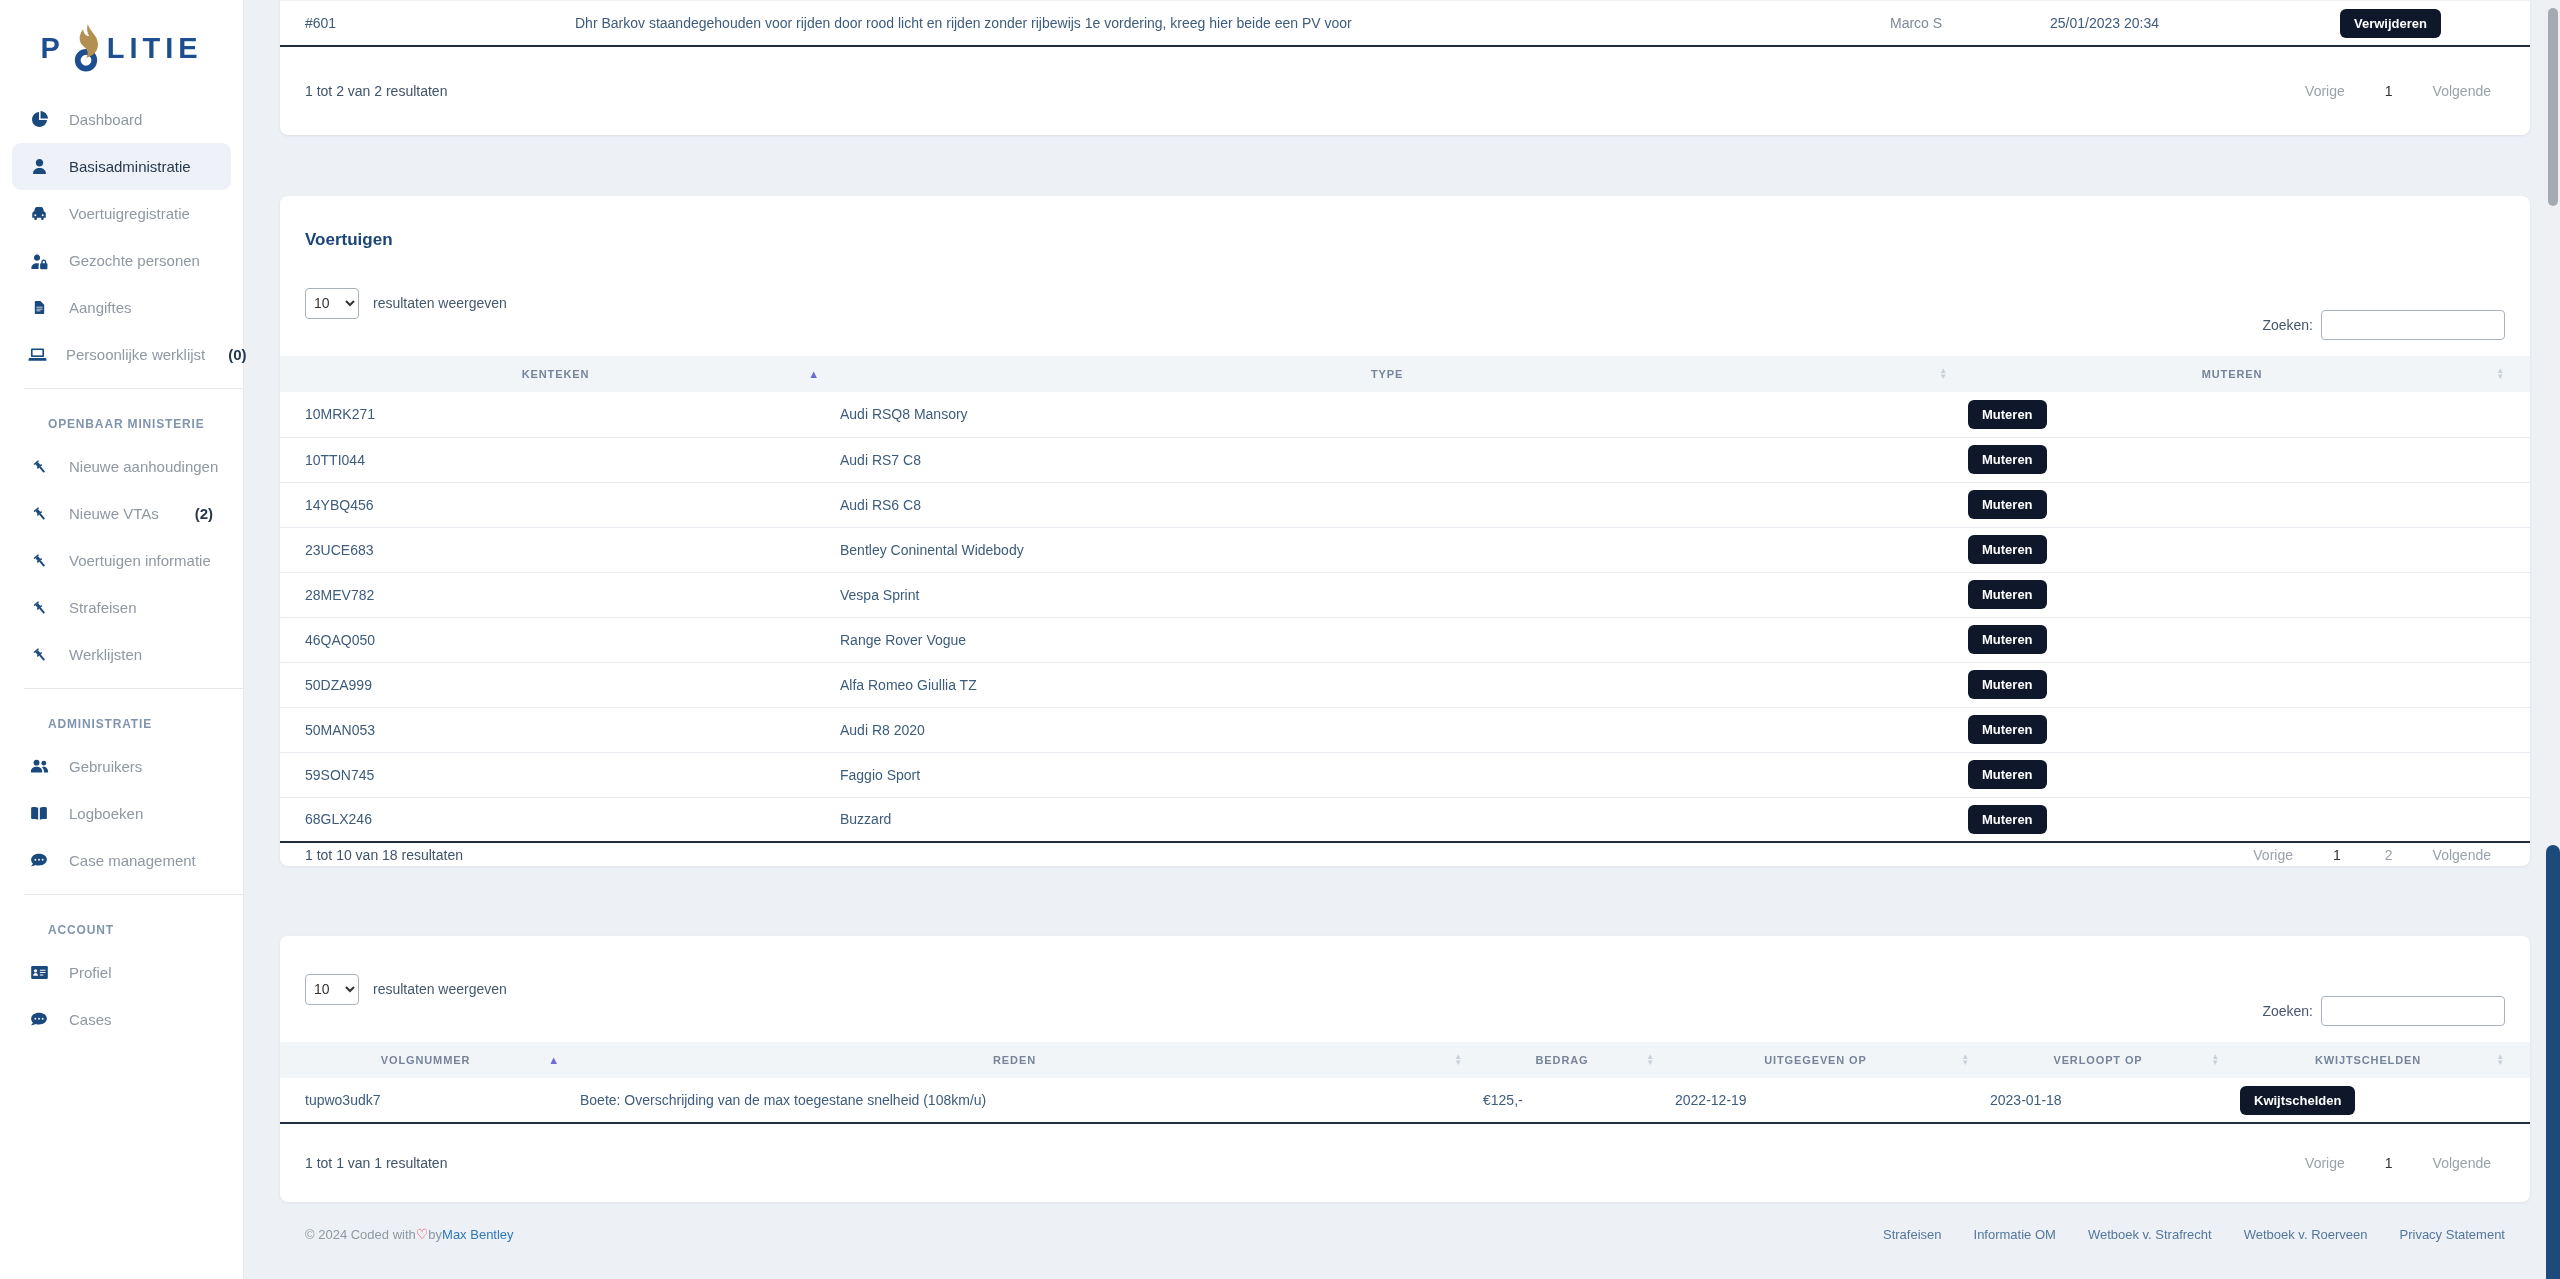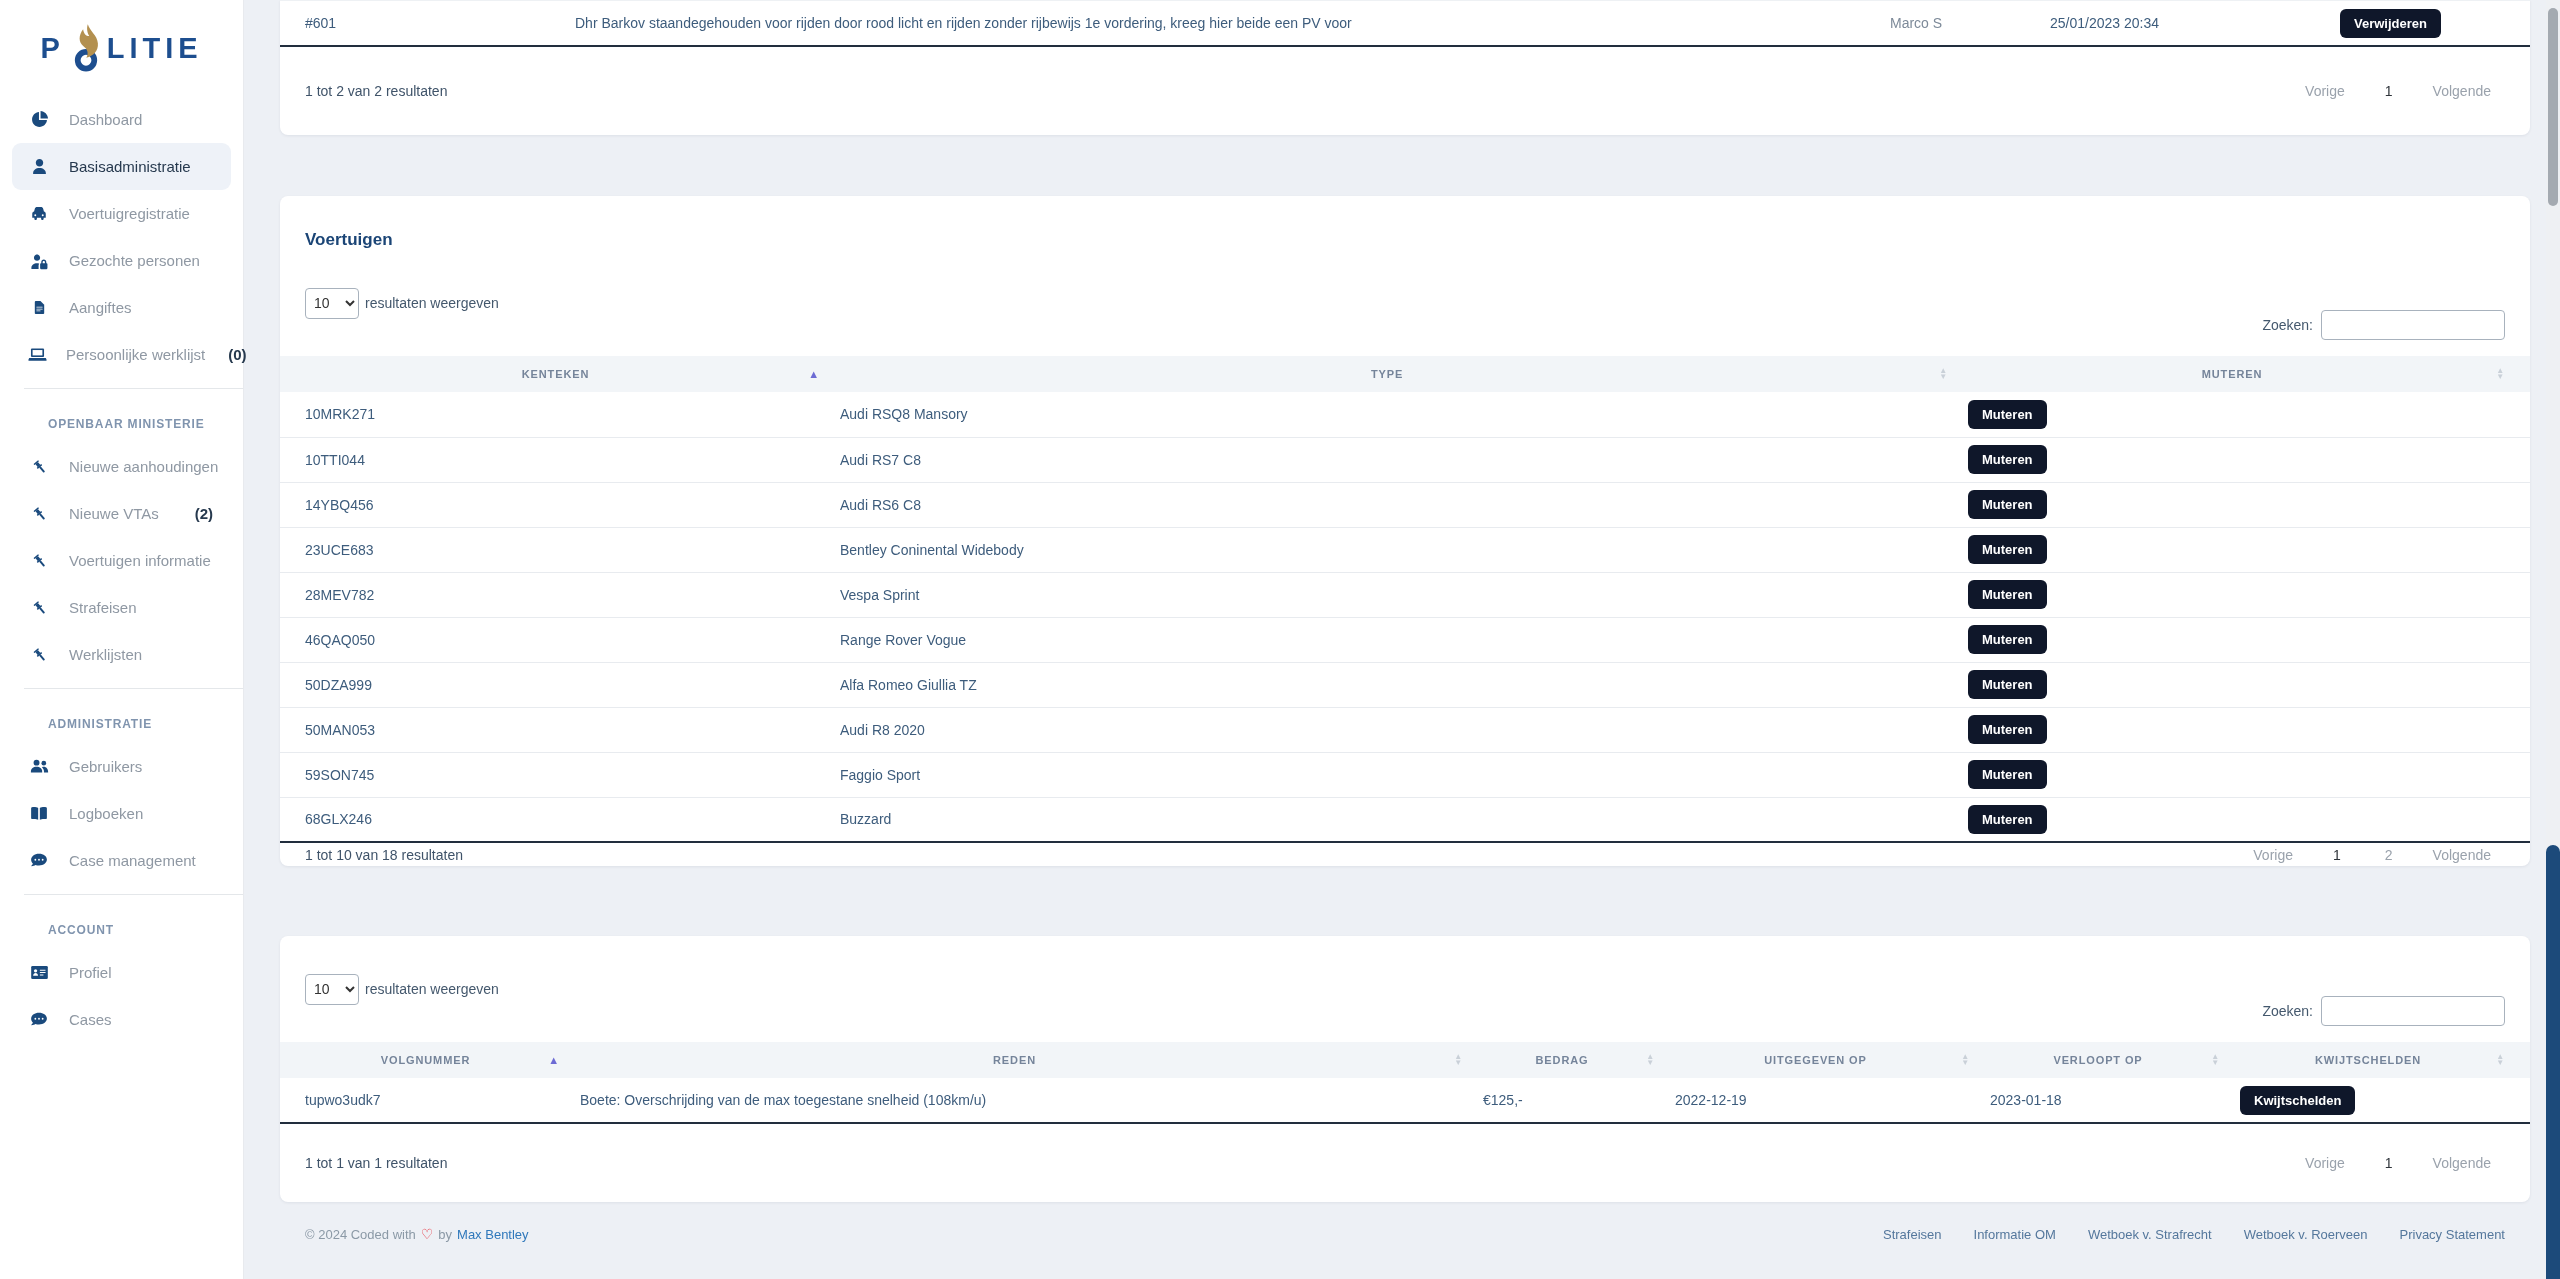--- a/index.html
+++ b/index.html
@@ -27,21 +27,21 @@
   .content { flex:1; padding:0 30px 0 37px; }
   .card { background:#fff; border-radius:8px; box-shadow:0 1px 3px rgba(16,35,61,.07); width:100%; }
   .card-notes { border-top-left-radius:0; border-top-right-radius:0; height:135px; display:flex; flex-direction:column; }
   .card-vehicles { margin-top:61px; height:670px; display:flex; flex-direction:column; }
   .card-fines { margin-top:70px; height:266px; display:flex; flex-direction:column; }
 
   .card-title { font-size:17px; font-weight:700; color:#1b4576; }
   .card-head { display:flex; justify-content:space-between; align-items:center; padding:22px 25px 0;margin-top:12px; }
 
   .controls { display:flex; justify-content:space-between; align-items:center; padding:0 25px; margin-top:16px; }
-  .length { display:flex; align-items:center; gap:6px; color:#44586d; font-size:14px; }
+  .length { display:flex; align-items:center; gap:14px; color:#44586d; font-size:14px; }
   .length select { width:54px; height:31px; border:1px solid #a8b2bd; border-radius:4px; background:#fff;
     color:#333; font-size:14px; padding:2px 4px; font-family:inherit; }
   .search { display:flex; align-items:center; gap:8px; color:#44586d; font-size:14px;margin-top:44px; }
   .search input { width:184px; height:30px; border:1px solid #a8b2bd; border-radius:4px; background:#fff;
     padding:0 8px; font-size:14px; font-family:inherit; }
 
   table { width:100%; border-collapse:collapse; margin-top:16px; table-layout:fixed; }
   thead tr { background:#f2f5f8; height:36px; }
   th { position:relative; text-align:center; font-size:11px; letter-spacing:.08em; color:#75849a;
       font-weight:700; padding:0 34px 0 0; cursor:pointer; }
@@ -70,21 +70,21 @@
     border-bottom:2px solid #222e3e; font-size:14px; color:#3d5c7c; }
   .nc-id { width:295px; padding-left:25px; }
   .nc-desc { flex:1; }
   .nc-author { width:160px; color:#7d8a99; }
   .nc-date { width:250px; }
   .nc-action { width:230px; padding-left:40px; }
 
   
   .page-footer { display:flex; justify-content:space-between; align-items:center; margin-top:16px;
     padding:0 25px; height:32px; font-size:13px; }
-  .foot-left { display:flex; align-items:flex-end; gap:5px; color:#8b99a6; }
+  .foot-left { display:flex; align-items:flex-end; color:#8b99a6; }
   .heart { color:#e6404d; font-size:14px; }
   .author-link { color:#2f78bb; cursor:pointer; }
   .foot-links { display:flex; gap:32px; }
   .foot-links a { color:#54779c; cursor:pointer; }
 
   
   .scroll-track { position:fixed; right:0; top:0; width:14px; height:1279px; background:#eef0f3; }
   .scroll-thumb-top { position:fixed; right:2px; top:8px; width:10px; height:198px; border-radius:5px; background:#a4aab1; cursor:pointer; }
   .scroll-thumb-bottom { position:fixed; right:0; top:845px; width:14px; height:434px; background:#1c4a7a; border-radius:7px 7px 0 0; cursor:pointer; }
 </style>

